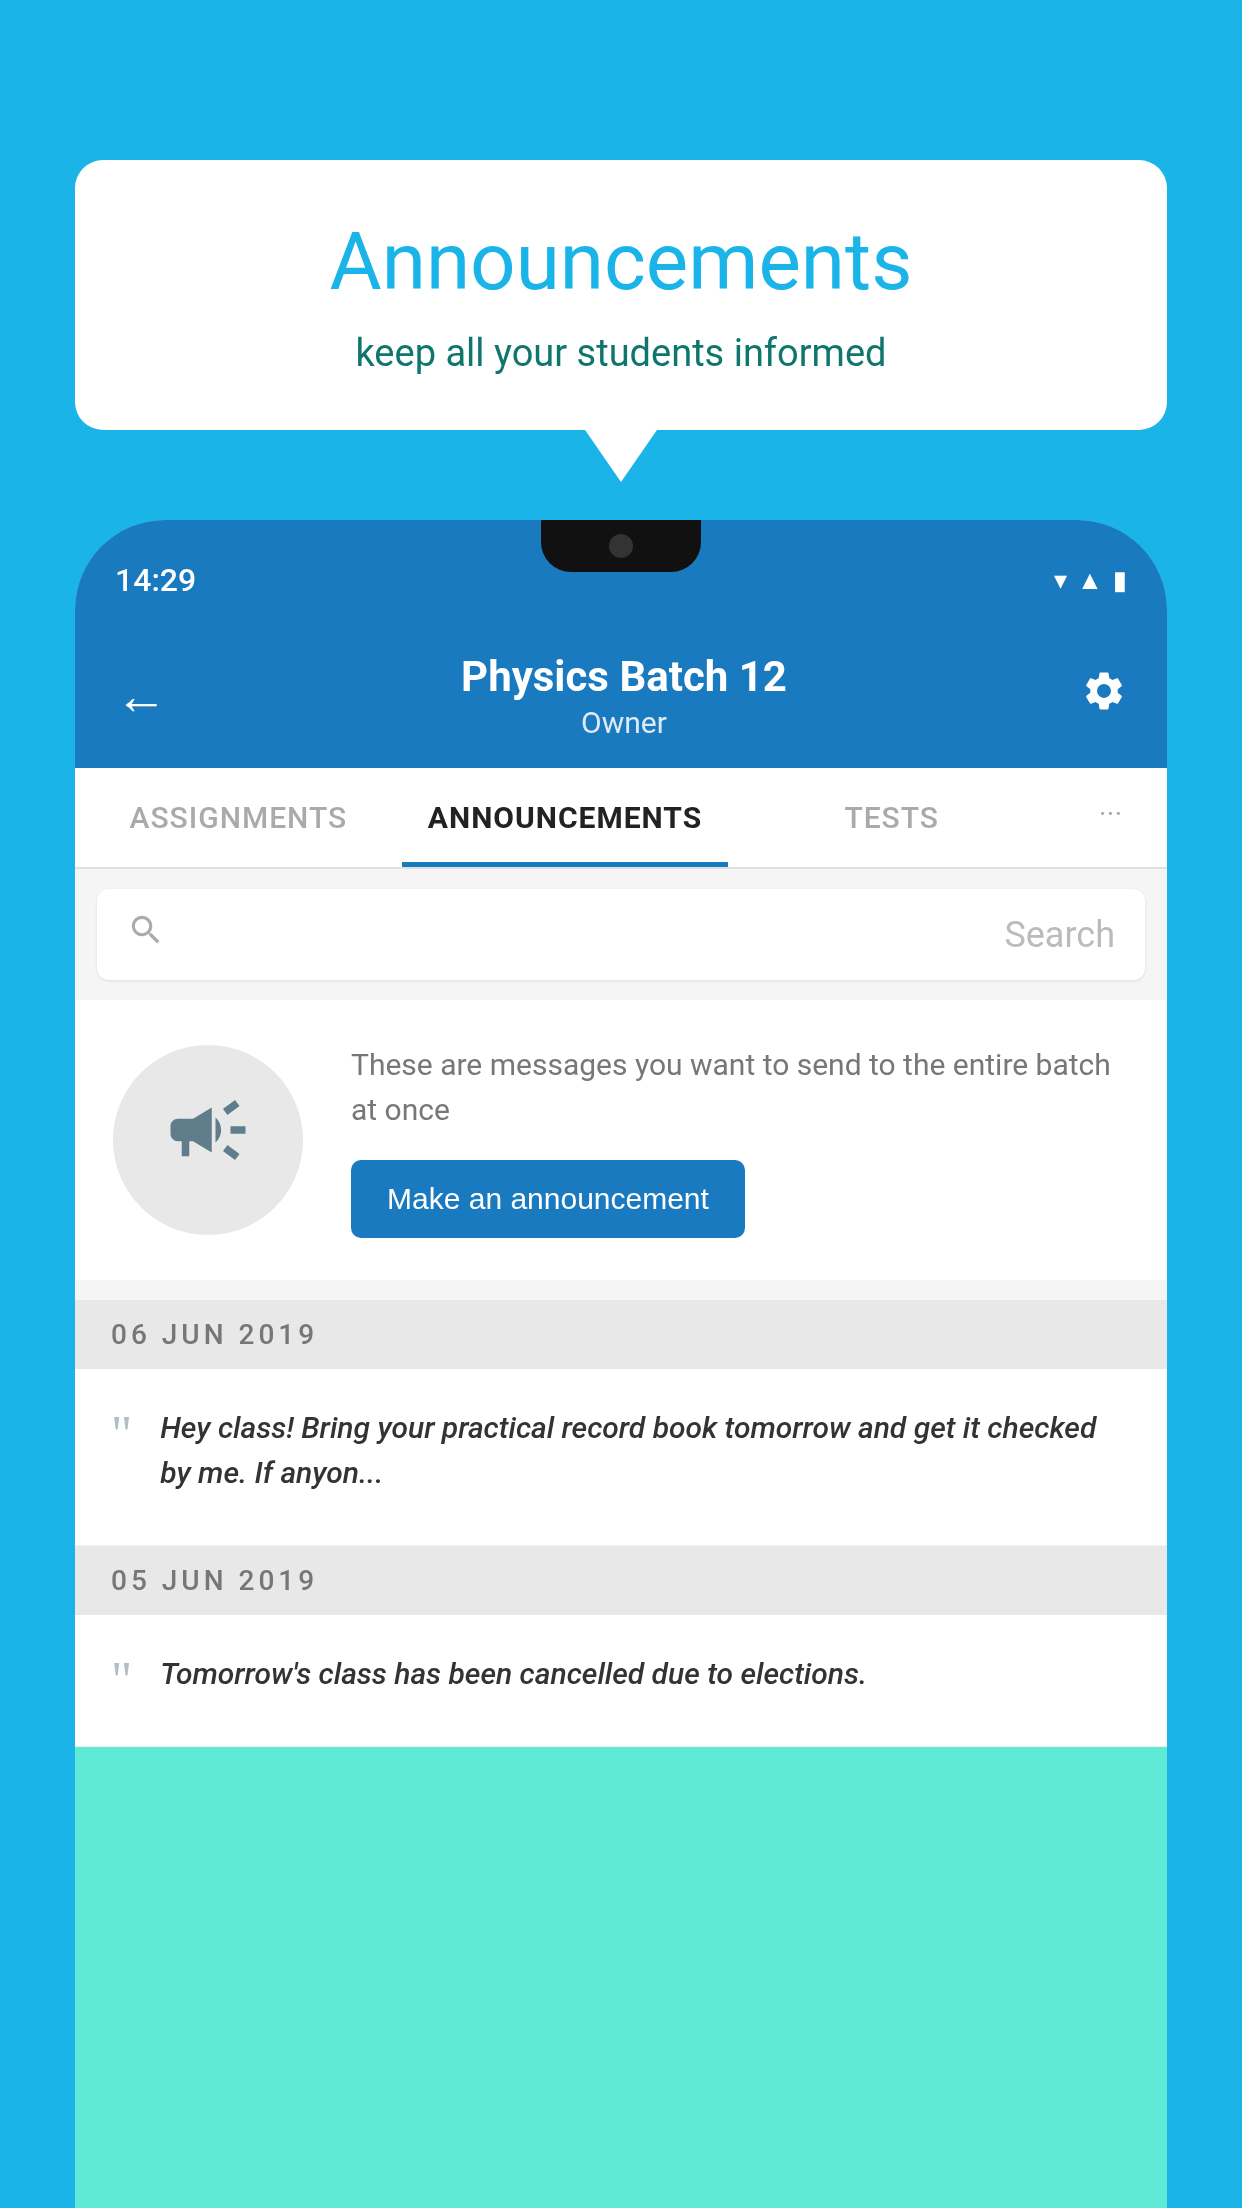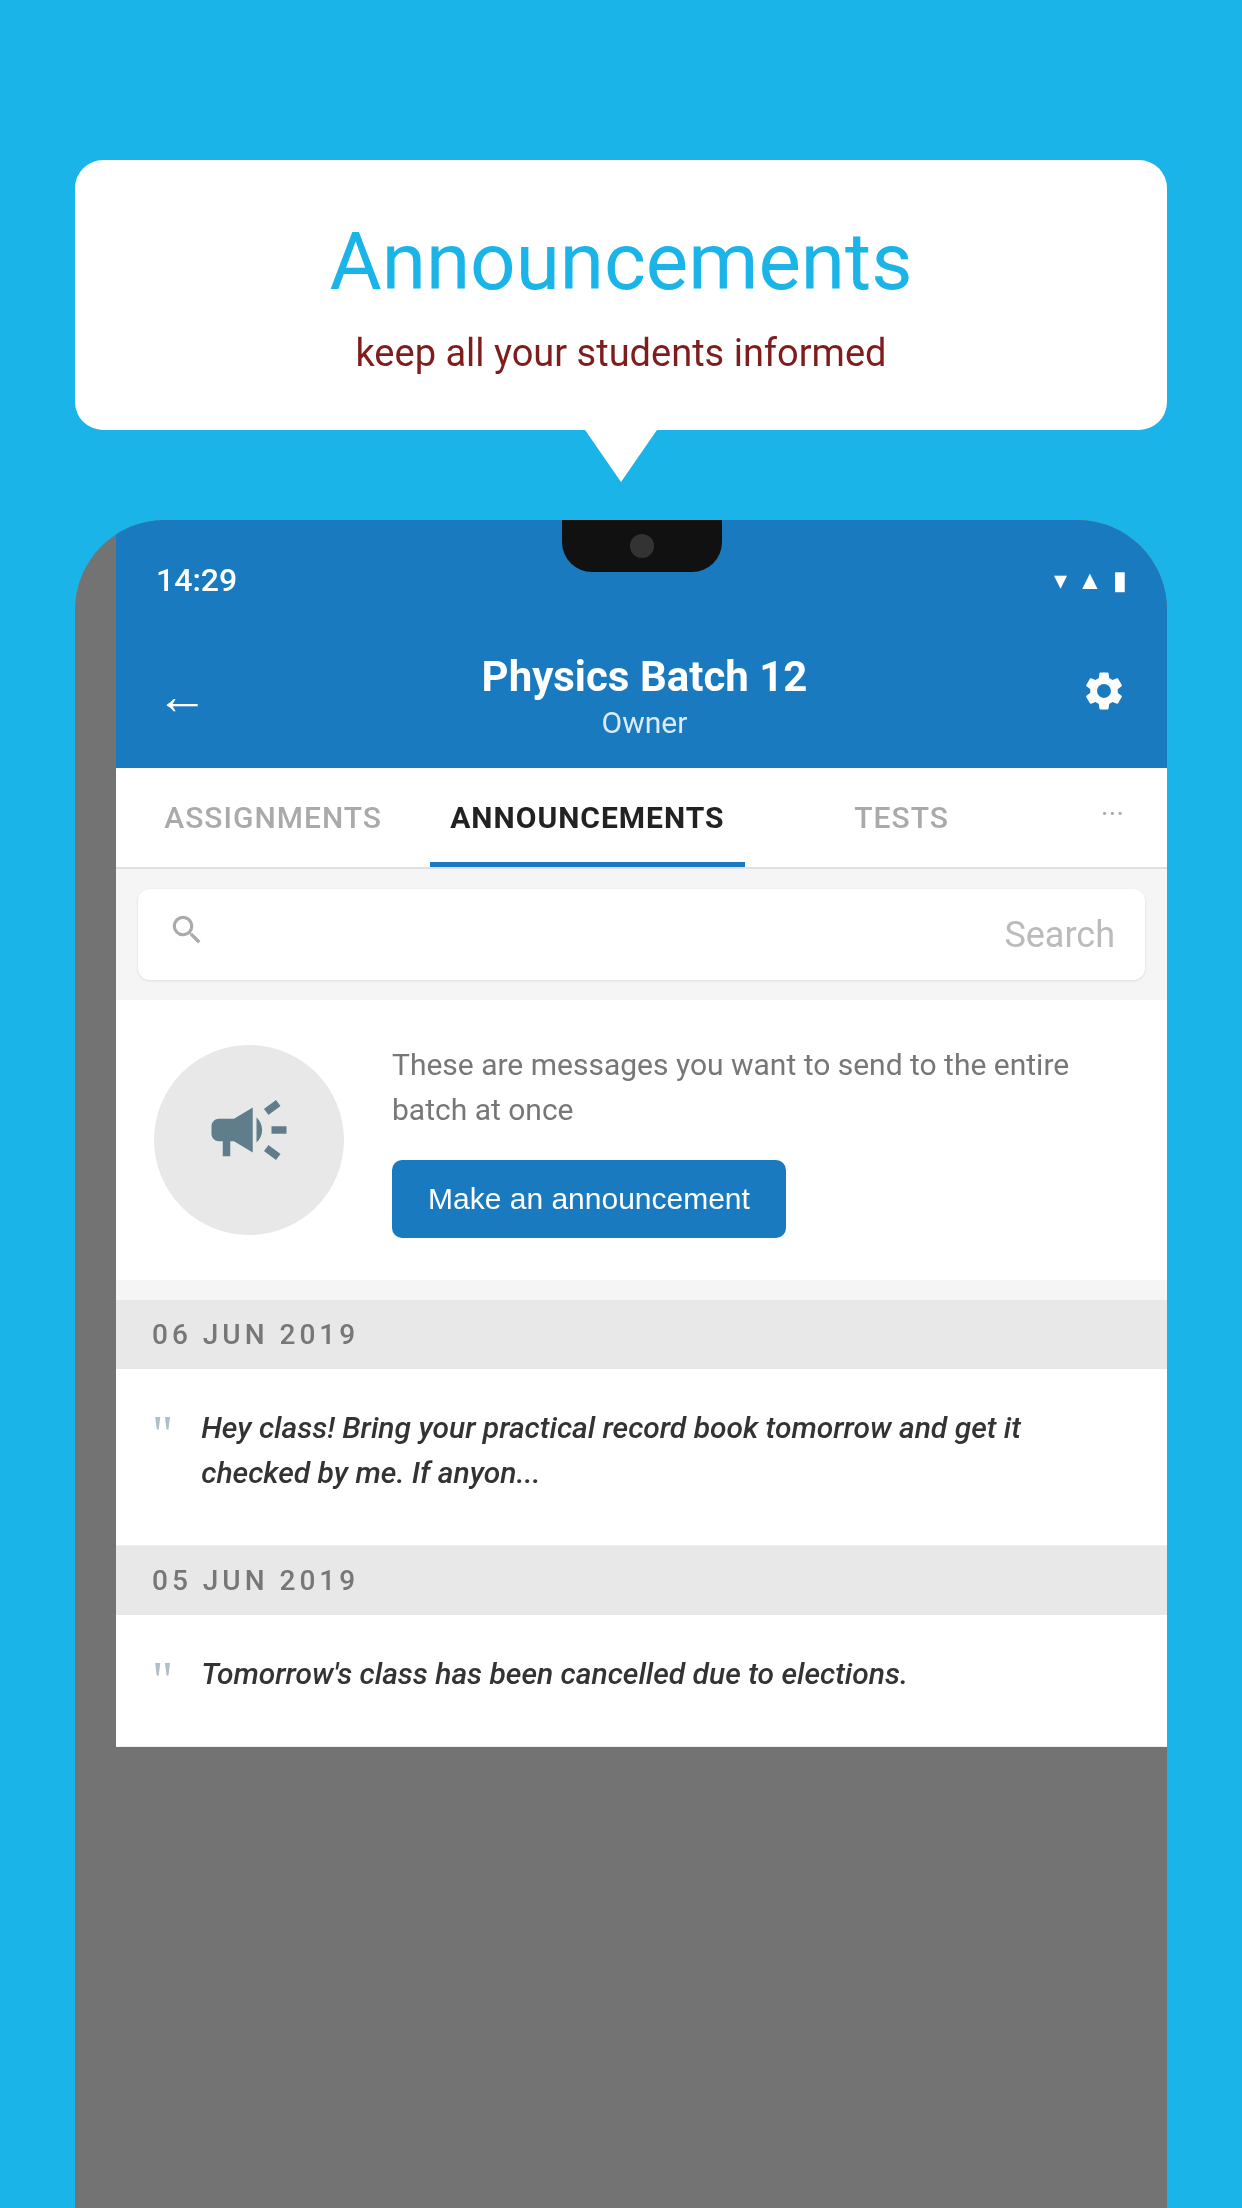--- a/index.html
+++ b/index.html
@@ -48,35 +48,34 @@
 
     .bubble-title {
       font-size: 80px;
       color: #1ab4e8;
       font-weight: 400;
       margin-bottom: 22px;
     }
 
     .bubble-subtitle {
       font-size: 38px;
-      color: #7f1d1d;
+      color: #0f766e;
       font-weight: 400;
     }
 
     
     .phone-mockup {
       position: absolute;
       top: 520px;
       left: 75px;
       right: 75px;
       bottom: 0;
-      background: #737373;
+      background: #5eead4;
       border-radius: 90px 90px 0 0;
       overflow: hidden;
-      padding-left: 41px;
     }
 
     
     .phone-top-bar {
       background: #1a7abf;
       height: 110px;
       position: relative;
       display: flex;
       align-items: center;
       justify-content: space-between;

